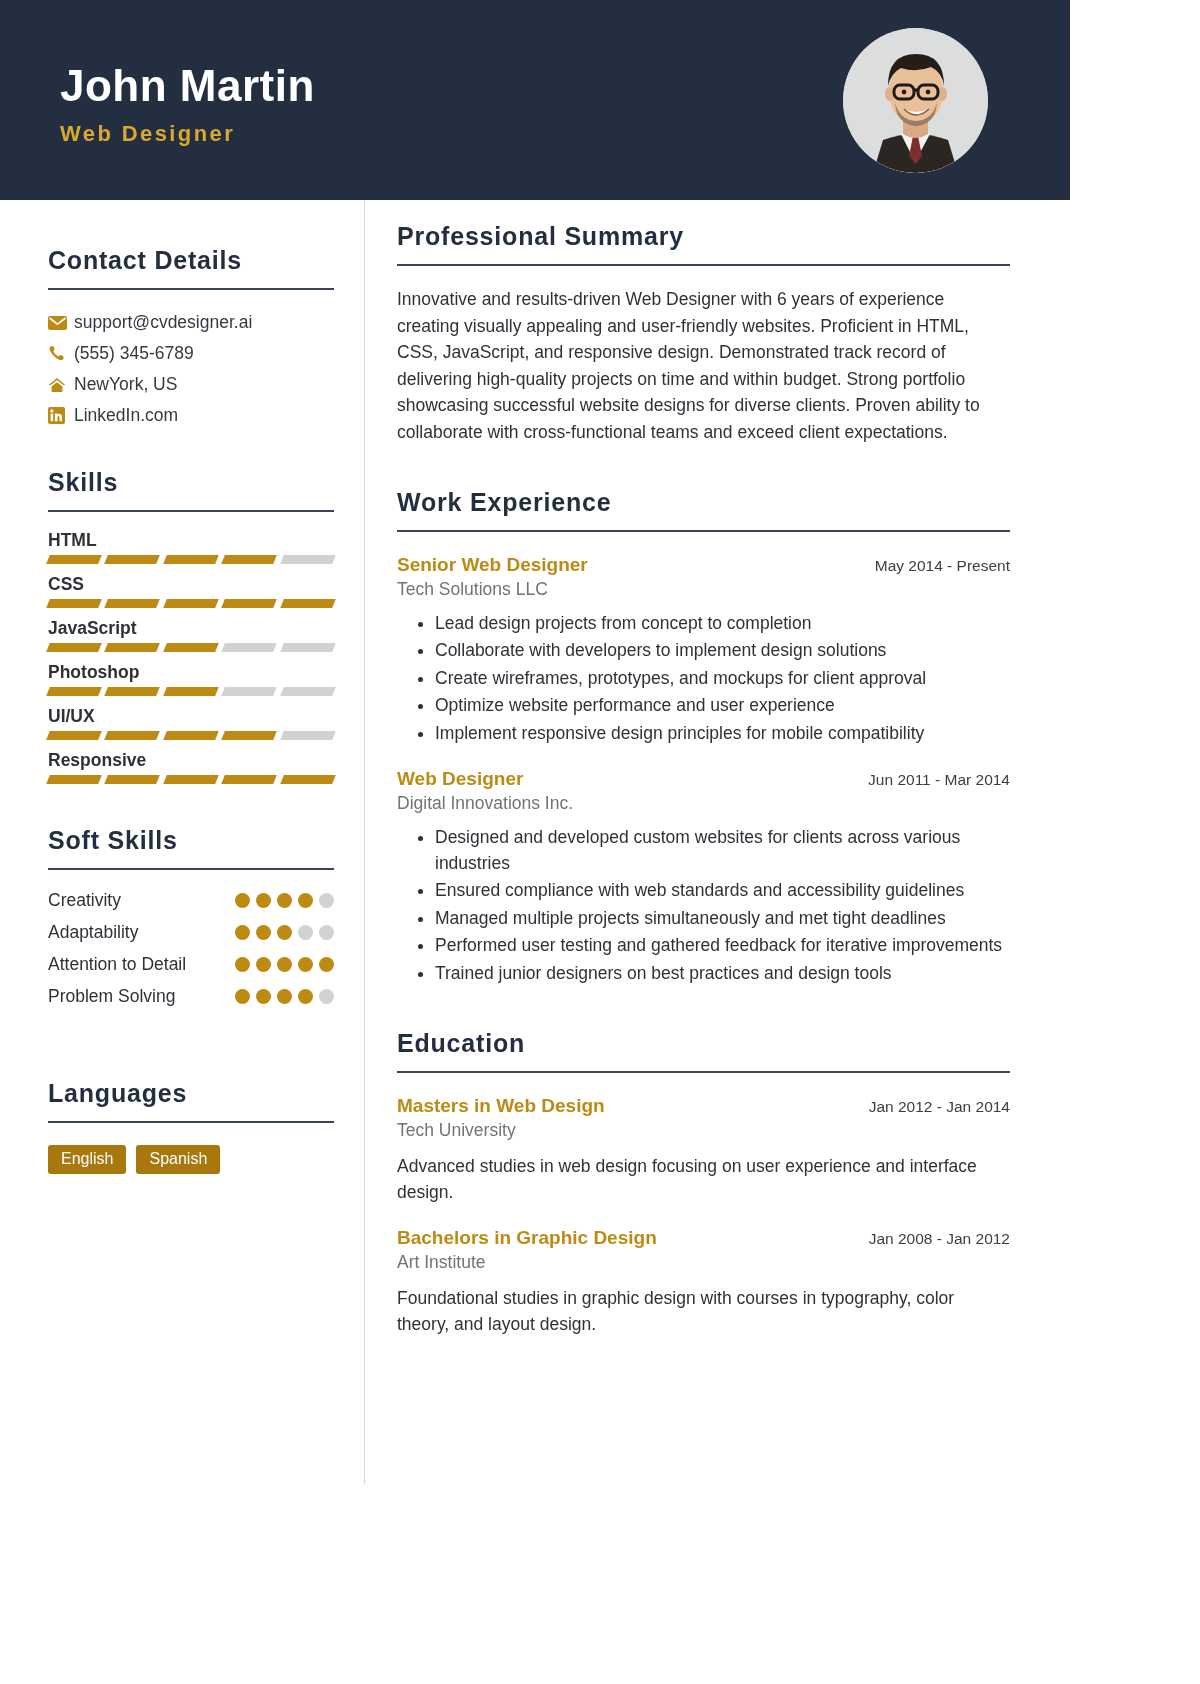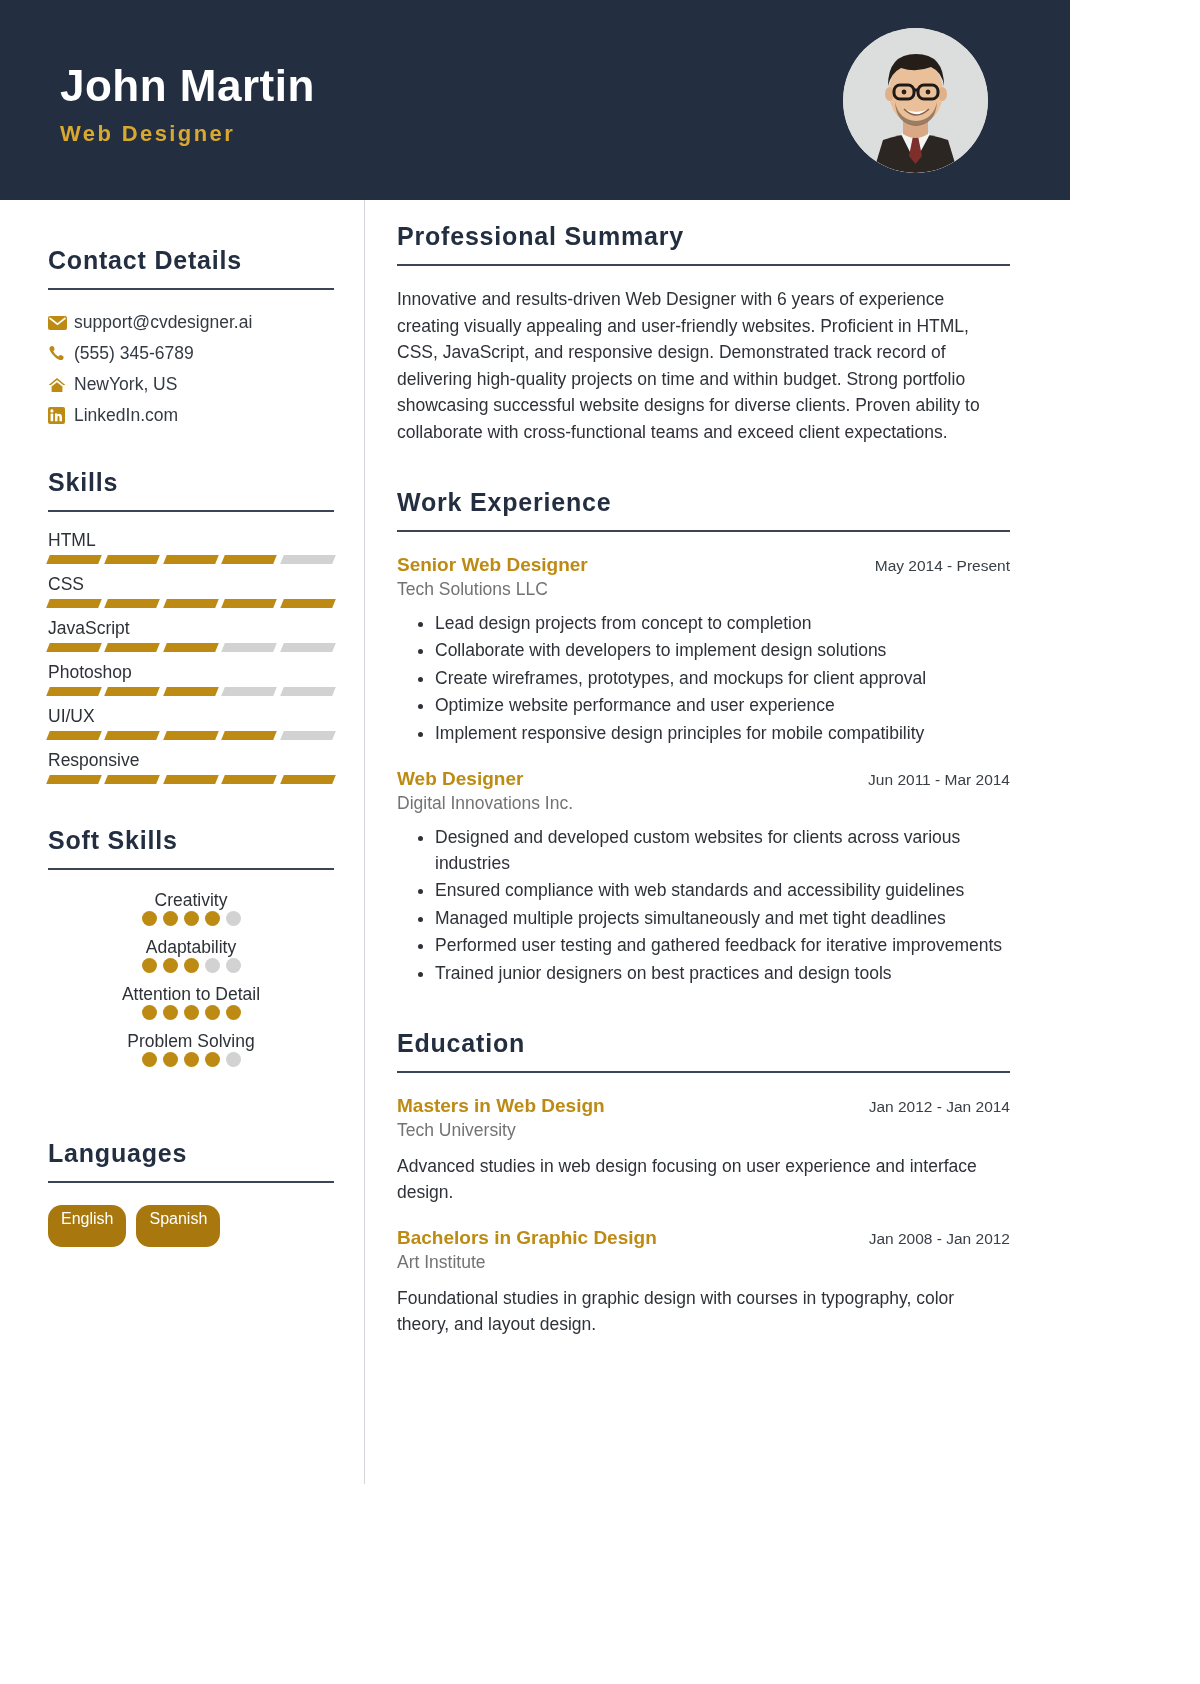--- a/index.html
+++ b/index.html
@@ -103,20 +103,21 @@
     color: #333a42;
     font-size: 17.5px;
   }
 
   
   .skill { margin-bottom: 6px; }
   .skill-name {
     color: #2e3238;
     font-size: 17.5px;
     margin-bottom: 4px;
+    font-weight: bold;
   }
   .bar {
     display: flex;
     gap: 6px;
     height: 9px;
     margin-bottom: 10px;
   }
   .seg {
     flex: 1;
     background: #d2d2d2;
@@ -124,21 +125,20 @@
   }
   .seg.on { background: #bd8b13; }
 
   
   .soft-list { margin-top: 20px; }
   .soft-row {
     display: flex;
     align-items: center;
     justify-content: space-between;
     margin-bottom: 11px;
-    flex-direction: column;
   }
   .soft-name {
     color: #2e3238;
     font-size: 17.5px;
   }
   .dots { display: flex; gap: 6px; }
   .dot {
     width: 15px; height: 15px;
     border-radius: 50%;
     background: #d2d2d2;
@@ -149,22 +149,22 @@
   .lang-tags {
     margin-top: 22px;
     display: flex;
     gap: 10px;
     flex-wrap: wrap;
   }
   .lang-tag {
     background: #a8780f;
     color: #ffffff;
     font-size: 16px;
-    padding: 5px 13px 19px;
-    border-radius: 14px;
+    padding: 5px 13px 6px;
+    border-radius: 3px;
   }
 
   
   .summary {
     margin-top: 20px;
     color: #2e3238;
     font-size: 17.5px;
     line-height: 1.52;
   }
   .entry { margin-top: 22px; }

